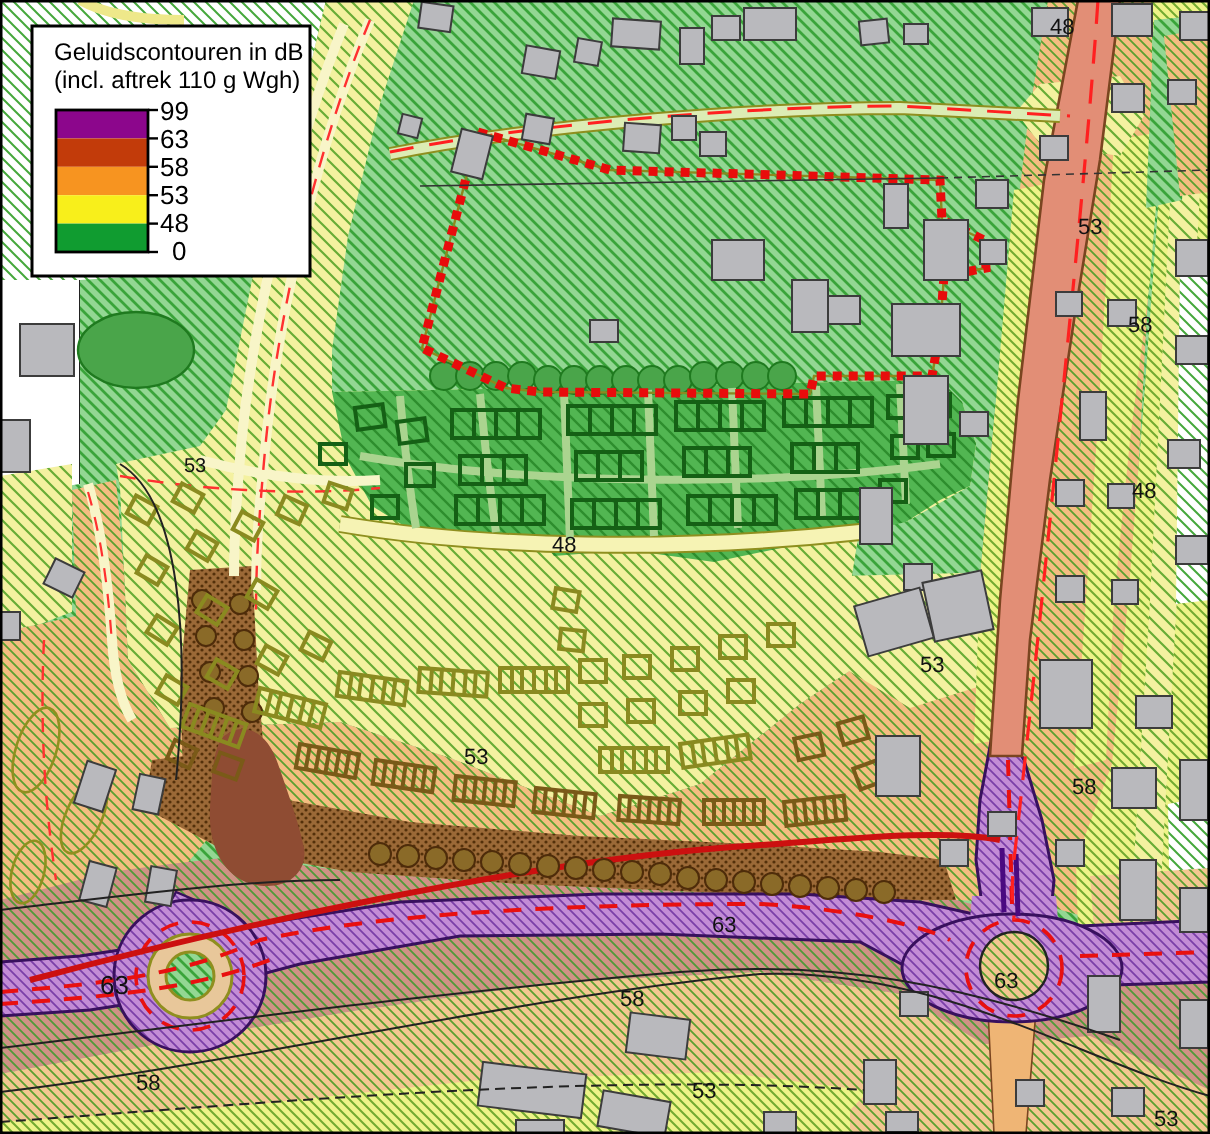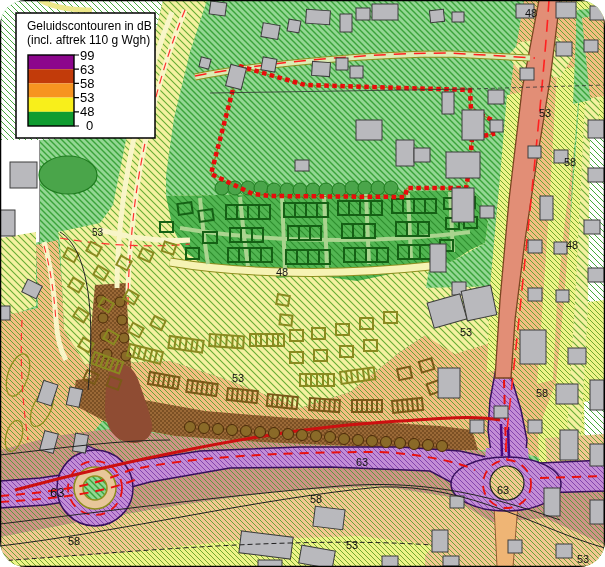--- a/index.html
+++ b/index.html
@@ -1,17 +1,17 @@
 <!DOCTYPE html>
 <html><head>
 <meta charset="utf-8">
 <style>
 html,body{margin:0;padding:0;background:#fff;}
 *{font-family:"Liberation Sans",sans-serif;}
-#wrap{position:relative;width:605px;height:567px;overflow:hidden;border-radius:26px;}
+#wrap{position:relative;width:605px;height:567px;overflow:hidden;}
 </style>
 </head>
 <body>
 <div id="wrap">
 <svg width="605" height="567" viewBox="0 0 605 567" xmlns="http://www.w3.org/2000/svg">
 <defs>
 <pattern id="hGreen" width="6" height="6" patternUnits="userSpaceOnUse">
   <rect width="6" height="6" fill="#93d793"></rect>
   <path d="M-1.5,-1.5 L7.5,7.5 M-4.5,1.5 L4.5,10.5 M1.5,-4.5 L10.5,4.5" stroke="#3aa43a" stroke-width="1.4"></path>
 </pattern>

